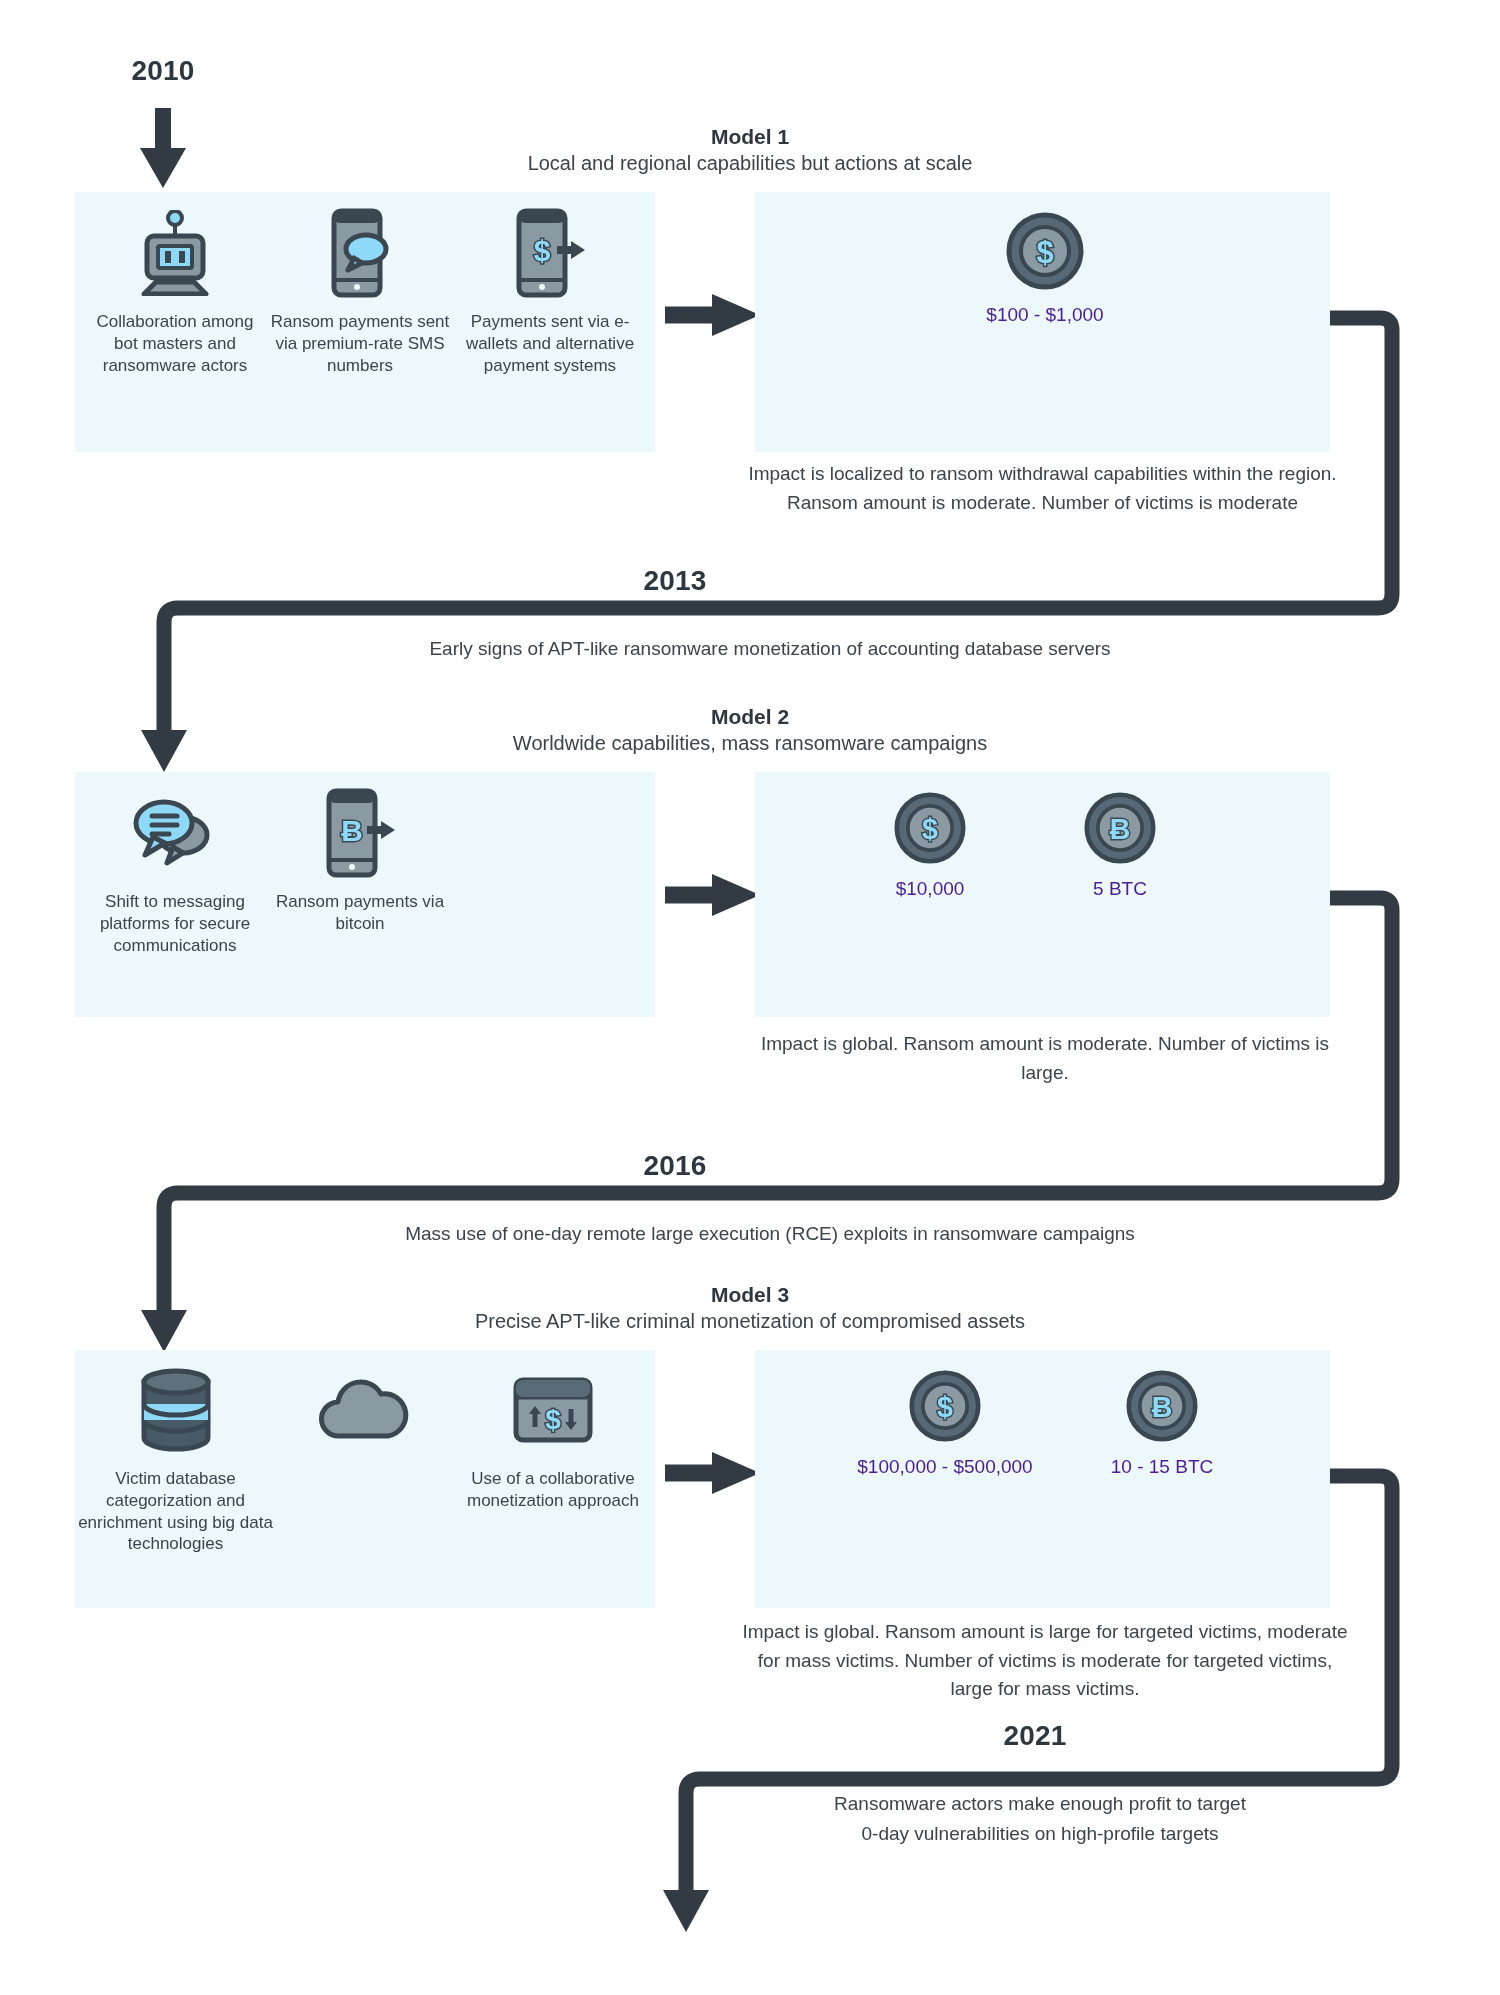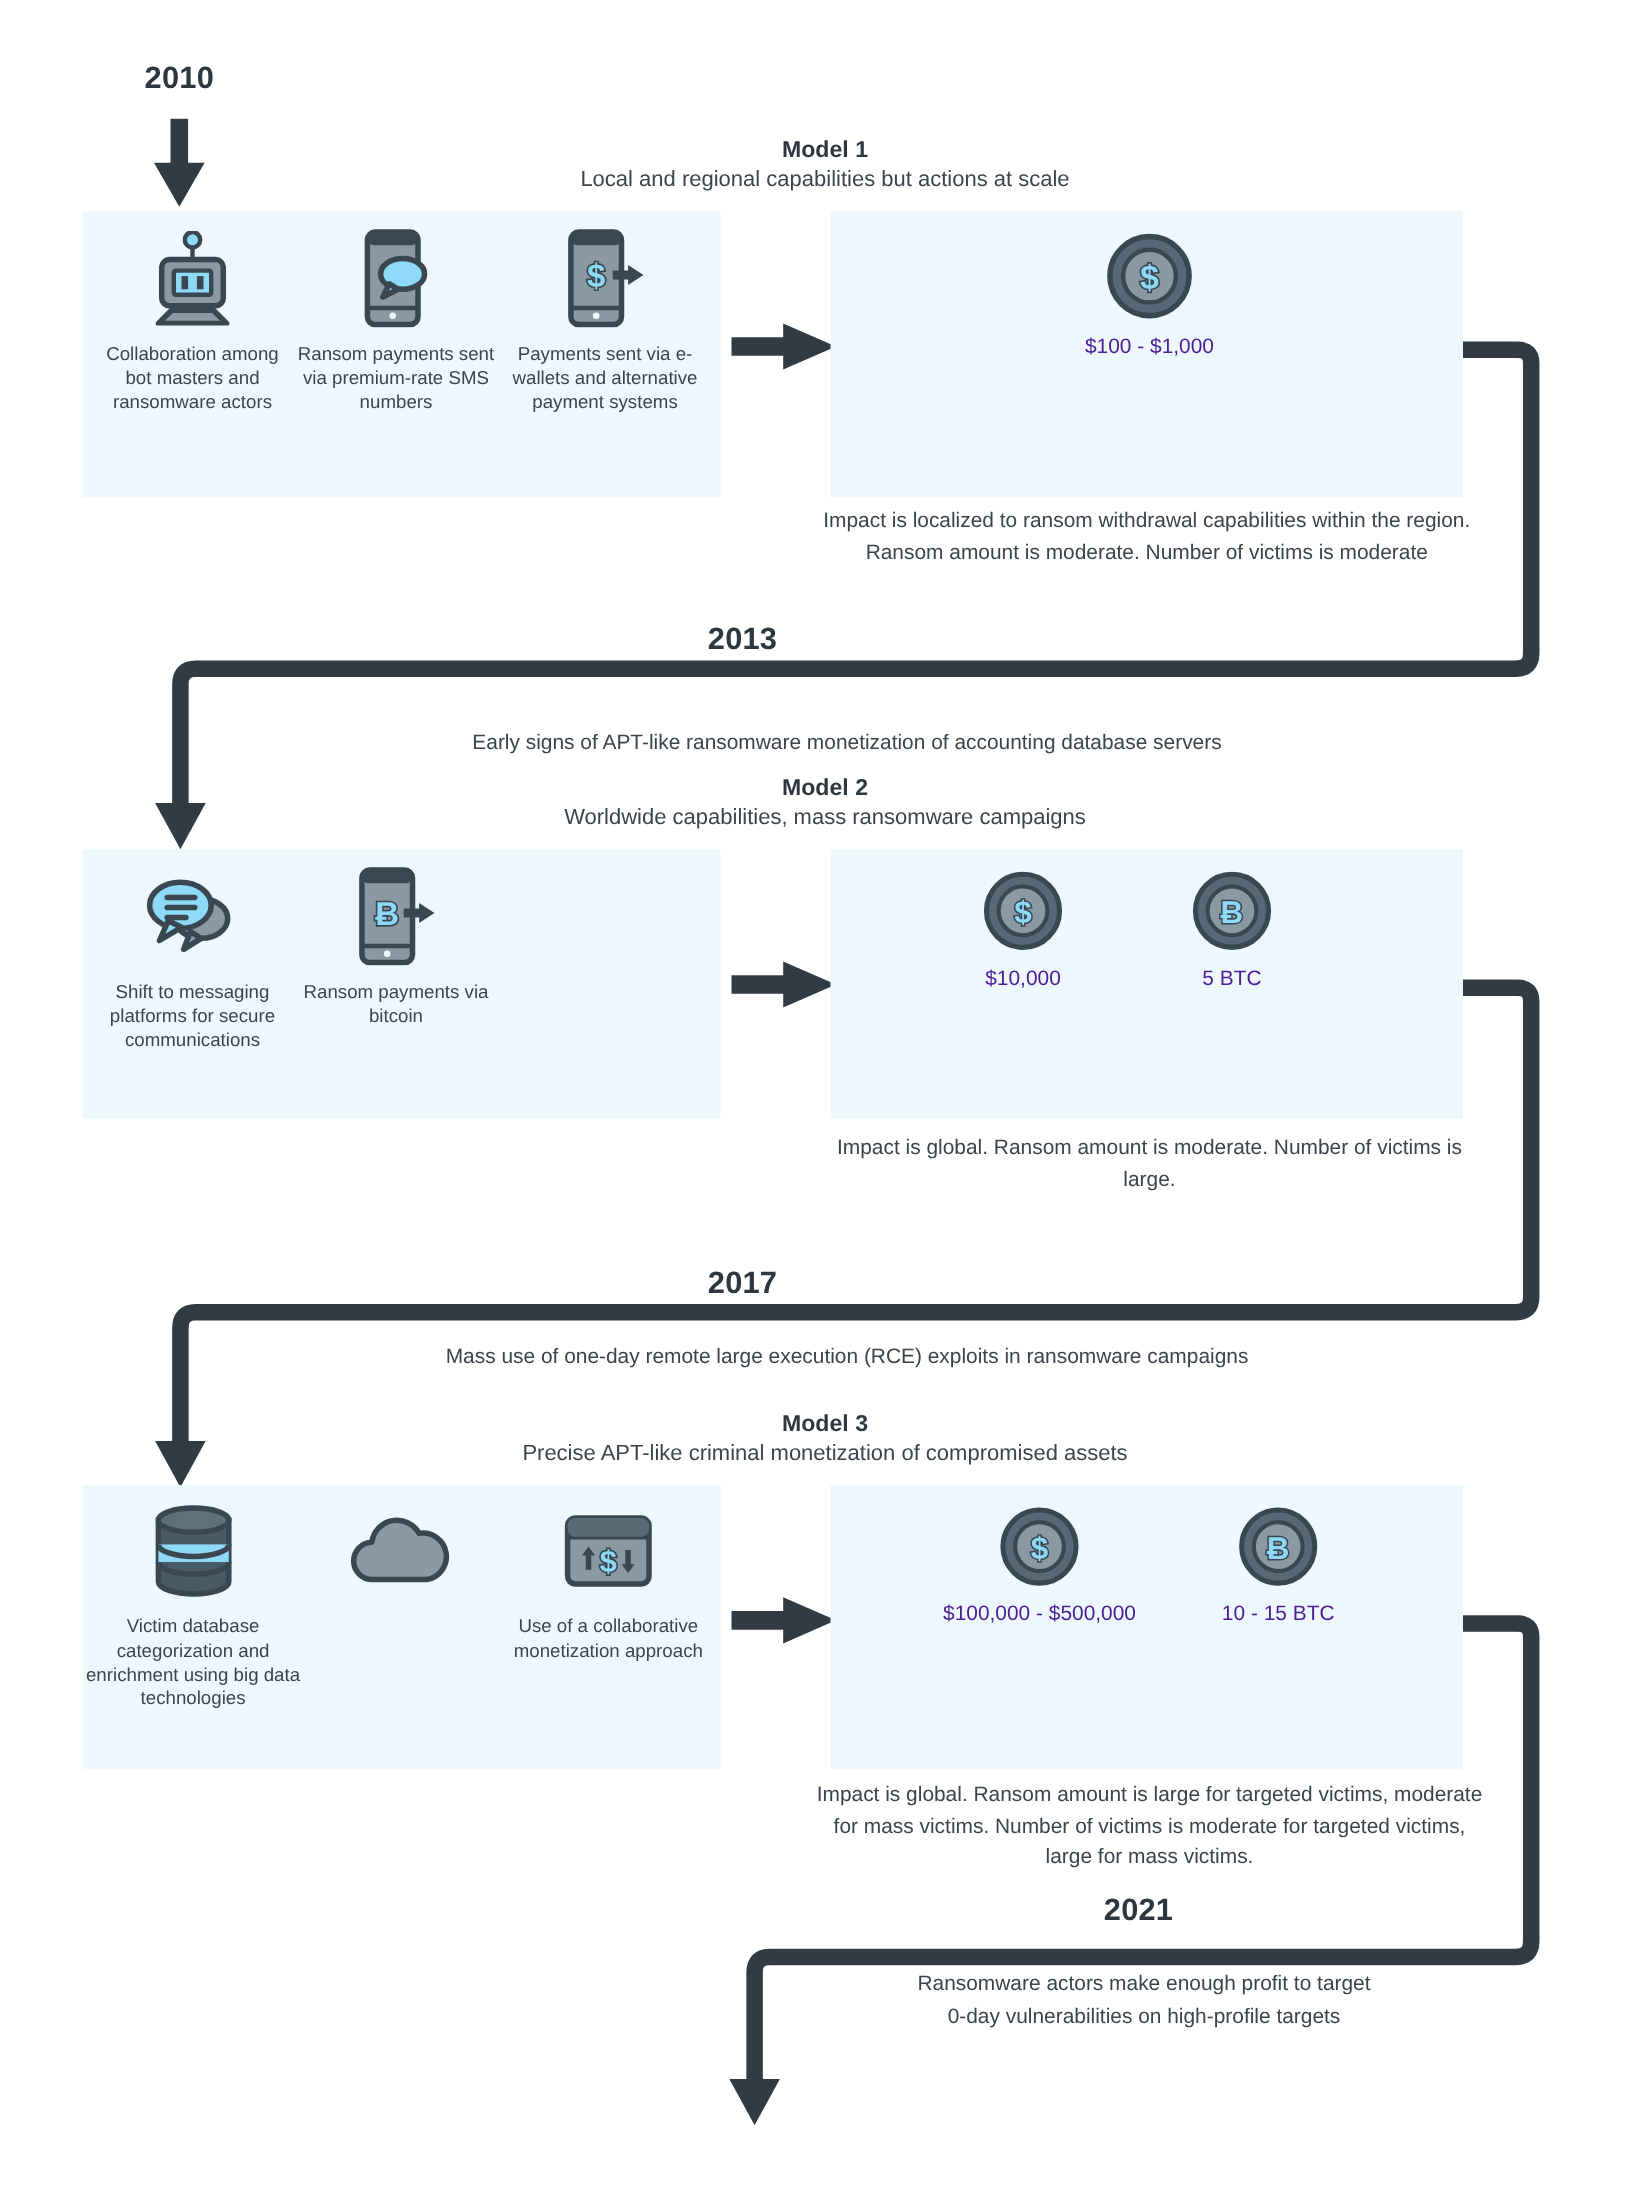--- a/index.html
+++ b/index.html
@@ -103,24 +103,24 @@
 
     <g>
       <path d="M1330 1476 H1380 Q1392 1476 1392 1488 V1765 Q1392 1779 1378 1779
                H700 Q686 1779 686 1793 V1895" stroke="#323b44" stroke-width="15" fill="none" stroke-linecap="butt"></path>
       <path d="M663 1890 L709 1890 L686 1932 Z" fill="#323b44"></path>
     </g>
   </svg>
 
   <div class="year" style="left:88px; top:55px; width:150px;">2010</div>
   <div class="year" style="left:600px; top:565px; width:150px;">2013</div>
-  <div class="year" style="left:600px; top:1150px; width:150px;">2017</div>
+  <div class="year" style="left:600px; top:1150px; width:150px;">2016</div>
   <div class="year" style="left:960px; top:1720px; width:150px;">2021</div>
 
-  <div class="transition-note" style="left:200px; top:662px; width:1140px;text-align:center;">Early signs of APT-like ransomware monetization of accounting database servers</div>
+  <div class="transition-note" style="left:200px; top:635px; width:1140px;text-align:center;">Early signs of APT-like ransomware monetization of accounting database servers</div>
   <div class="transition-note" style="left:200px; top:1220px; width:1140px;">Mass use of one-day remote large execution (RCE) exploits in ransomware campaigns</div>
   <div class="transition-note" style="left:720px; top:1790px; width:640px;">Ransomware actors make enough profit to target</div>
   <div class="transition-note" style="left:720px; top:1820px; width:640px;">0-day vulnerabilities on high-profile targets</div>
 
   <div class="model-title" style="left:450px; top:125px; width:600px;">Model 1</div>
   <div class="model-sub" style="left:400px; top:152px; width:700px;">Local and regional capabilities but actions at scale</div>
 
   <div class="panel" style="left:75px; top:192px; width:580px; height:260px;"></div>
   <div class="panel" style="left:755px; top:192px; width:575px; height:260px;"></div>
 

